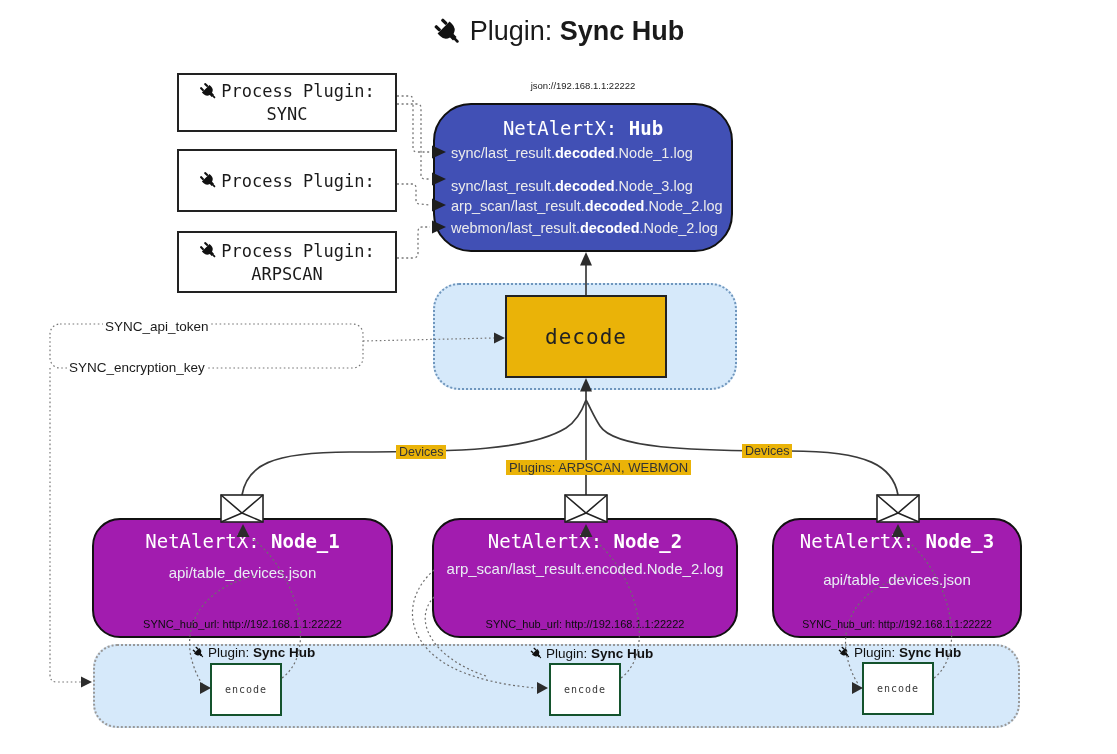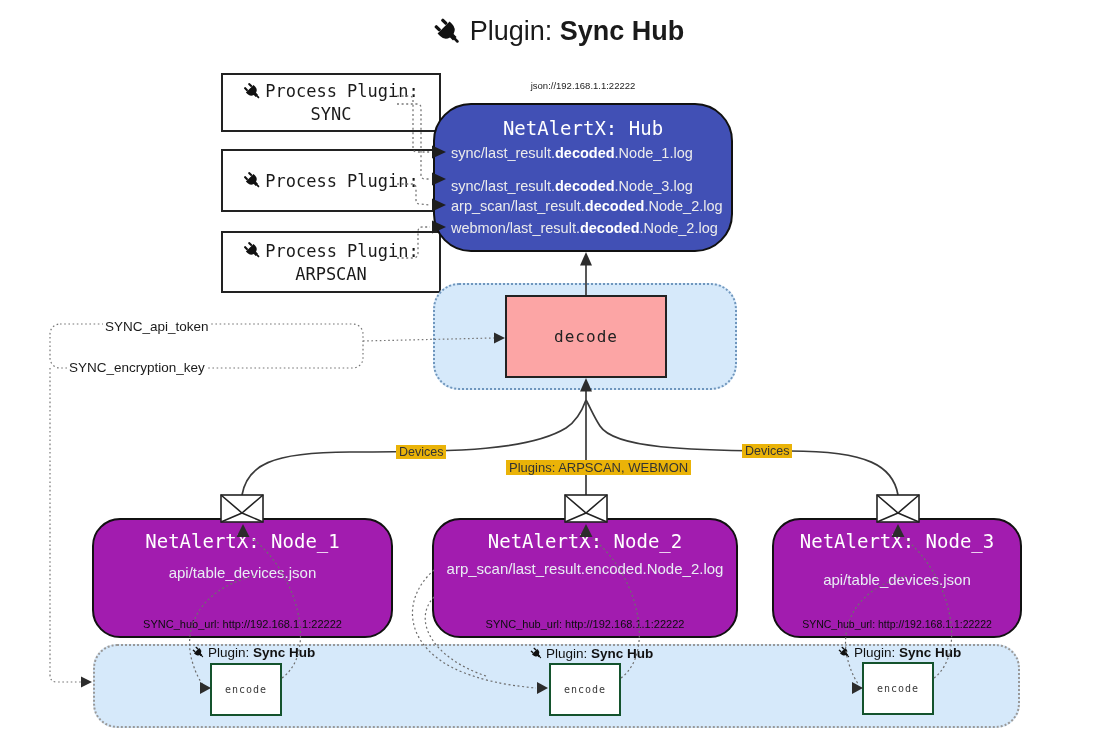--- a/index.html
+++ b/index.html
@@ -18,38 +18,38 @@
 
   
   .title-bar{position:absolute;top:16px;left:0;width:100%;display:flex;
              justify-content:center;align-items:center;gap:7px;}
   .title-text{font-size:27px;color:#1a1a1a;}
   .title-text b{font-weight:bold;}
 
   
   .pbox{left:177px;width:220px;background:#fff;border:2px solid #222;
         color:#1a1a1a;text-align:center;display:flex;flex-direction:column;
-        justify-content:center;gap:3px;font-size:17px;margin-left:44px;}
+        justify-content:center;gap:3px;font-size:17px;}
   .pbox .l1{display:flex;align-items:center;justify-content:center;gap:3px;}
 
   
   .hub{left:433px;top:103px;width:300px;height:149px;background:#4150b5;
        border:2px solid #111;border-radius:38px;color:#fff;}
   .hub-title{position:absolute;top:12px;width:100%;text-align:center;font-size:19px;}
-  .hub-title b,.nd-title b{font-weight:normal;}
+  .hub-title b,.nd-title b{font-weight:bold;}
   .hub-row{position:absolute;left:16px;height:18px;font-size:14.5px;color:#ececec;white-space:nowrap;}
   .hub-row b{font-weight:bold;color:#fff;}
   .hub-url-top{left:433px;top:80px;width:300px;text-align:center;font-size:9.5px;color:#222;}
 
   
   .decode-panel{left:433px;top:283px;width:304px;height:107px;background:#d6e9fa;
                 border:2px dotted #6f96bd;border-radius:26px;}
-  .decode-box{left:505px;top:295px;width:162px;height:83px;background:#fca5a5;
+  .decode-box{left:505px;top:295px;width:162px;height:83px;background:#eab308;
               border:2px solid #222;display:flex;align-items:center;justify-content:center;
-              font-size:16px;color:#222;letter-spacing:1px;}
+              font-size:21px;color:#222;letter-spacing:1px;}
 
   
   .node{background:#a21caf;border:2px solid #111;border-radius:28px;color:#fff;top:518px;height:120px;}
   .nd-title{position:absolute;top:10px;width:100%;text-align:center;font-size:19px;white-space:nowrap;}
   .nd-row{position:absolute;width:100%;text-align:center;font-size:15px;color:#e9eef4;white-space:nowrap;}
   .nd-url{position:absolute;bottom:6px;width:100%;text-align:center;font-size:11px;color:#0d0d0d;white-space:nowrap;}
 
   
   .band{left:93px;top:644px;width:927px;height:84px;background:#d6e9fa;
         border:2px dotted #999;border-radius:24px;}

